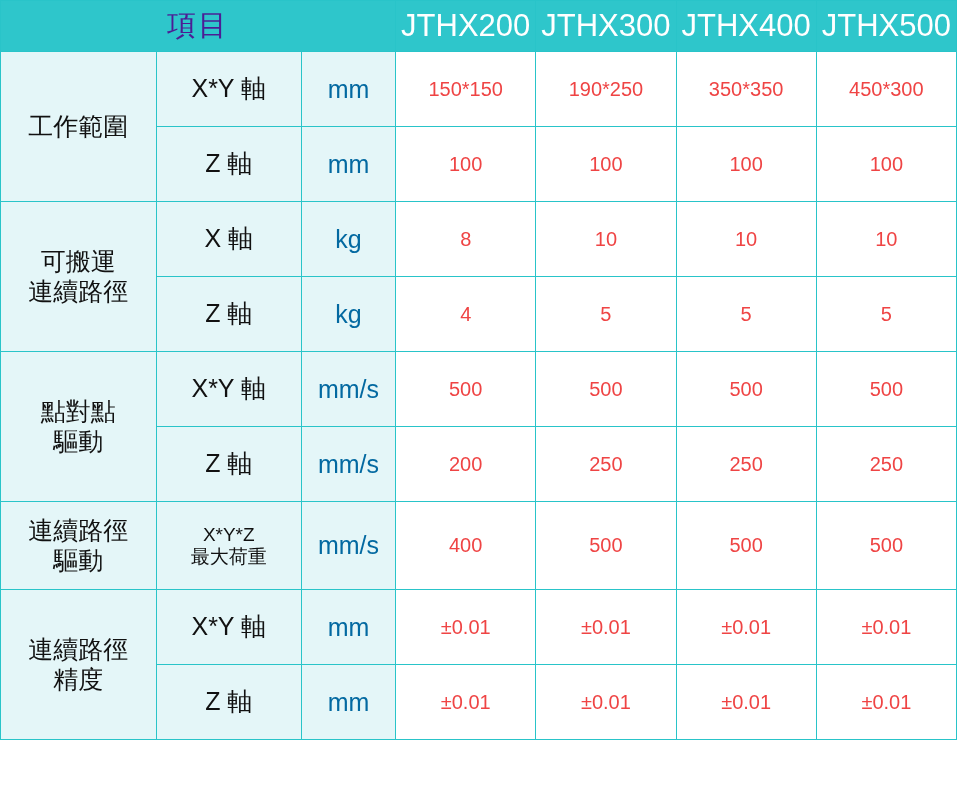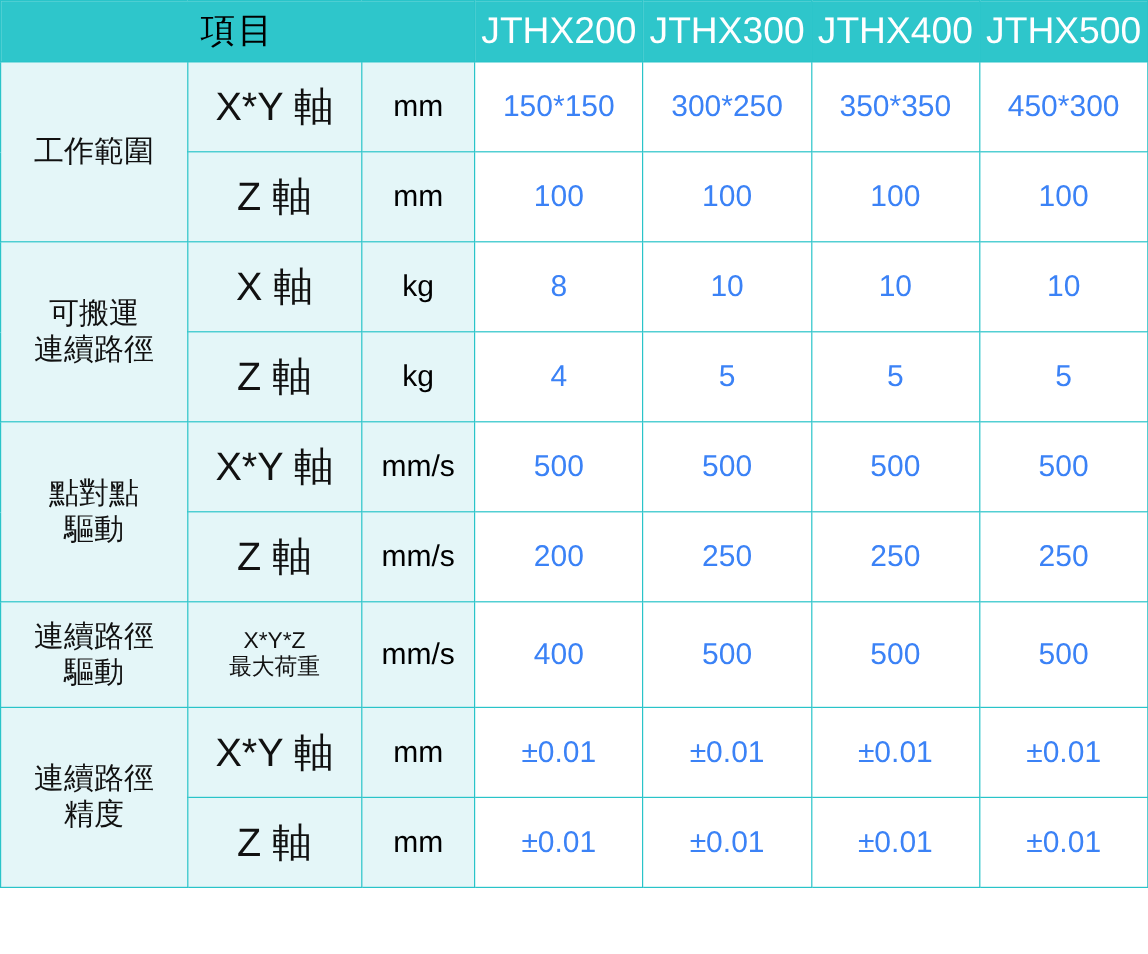--- a/index.html
+++ b/index.html
@@ -22,21 +22,21 @@
   #spec-table td, #spec-table th {
     border: 1px solid #29c4c9;
     text-align: center;
     vertical-align: middle;
     font-weight: normal;
     padding: 0;
   }
   
   .hdr-item {
     background: #2ec6cb;
-    color: #000000;
+    color: #4c1d95;
     font-size: 29px;
     height: 50px;
     letter-spacing: 2px;
     margin-top: 16px;
   }
   .hdr-model {
     background: #2ec6cb;
     color: #ffffff;
     font-size: 31px;
     height: 50px;
@@ -44,37 +44,37 @@
   
   .cat {
     background: #e4f6f8;
     font-size: 25px;
     line-height: 1.18;
     color: #111;
     margin-left: 38px;
   }
   .axis {
     background: #e4f6f8;
-    font-size: 33px;
+    font-size: 25px;
     line-height: 1.1;
     color: #111;
   }
   .axis-two {
     font-size: 19px;
     line-height: 1.12;
   }
   .unit {
     background: #e4f6f8;
     font-size: 25px;
-    color: #000000;
+    color: #0369a1;
   }
   .val {
     background: #ffffff;
-    font-size: 25px;
-    color: #3b82f6;
+    font-size: 20px;
+    color: #ef4444;
   }
   .row-tall td { height: 74px; }
   .row-single td { height: 87px; }
   
   tr.group-start > td {
     border-top: 2px solid #29c4c9;
   }
   tbody tr:last-child > td {
     border-bottom: 3px solid #3a3a3a;
   }
@@ -105,21 +105,21 @@
       <th class="hdr-model">JTHX500</th>
     </tr>
   </thead>
   <tbody>
 
     <tr class="row-tall group-start">
       <td class="cat" rowspan="2">工作範圍</td>
       <td class="axis">X*Y 軸</td>
       <td class="unit">mm</td>
       <td class="val">150*150</td>
-      <td class="val">300*250</td>
+      <td class="val">190*250</td>
       <td class="val">350*350</td>
       <td class="val">450*300</td>
     </tr>
     <tr class="row-tall">
       <td class="axis">Z 軸</td>
       <td class="unit">mm</td>
       <td class="val">100</td>
       <td class="val">100</td>
       <td class="val">100</td>
       <td class="val">100</td>

